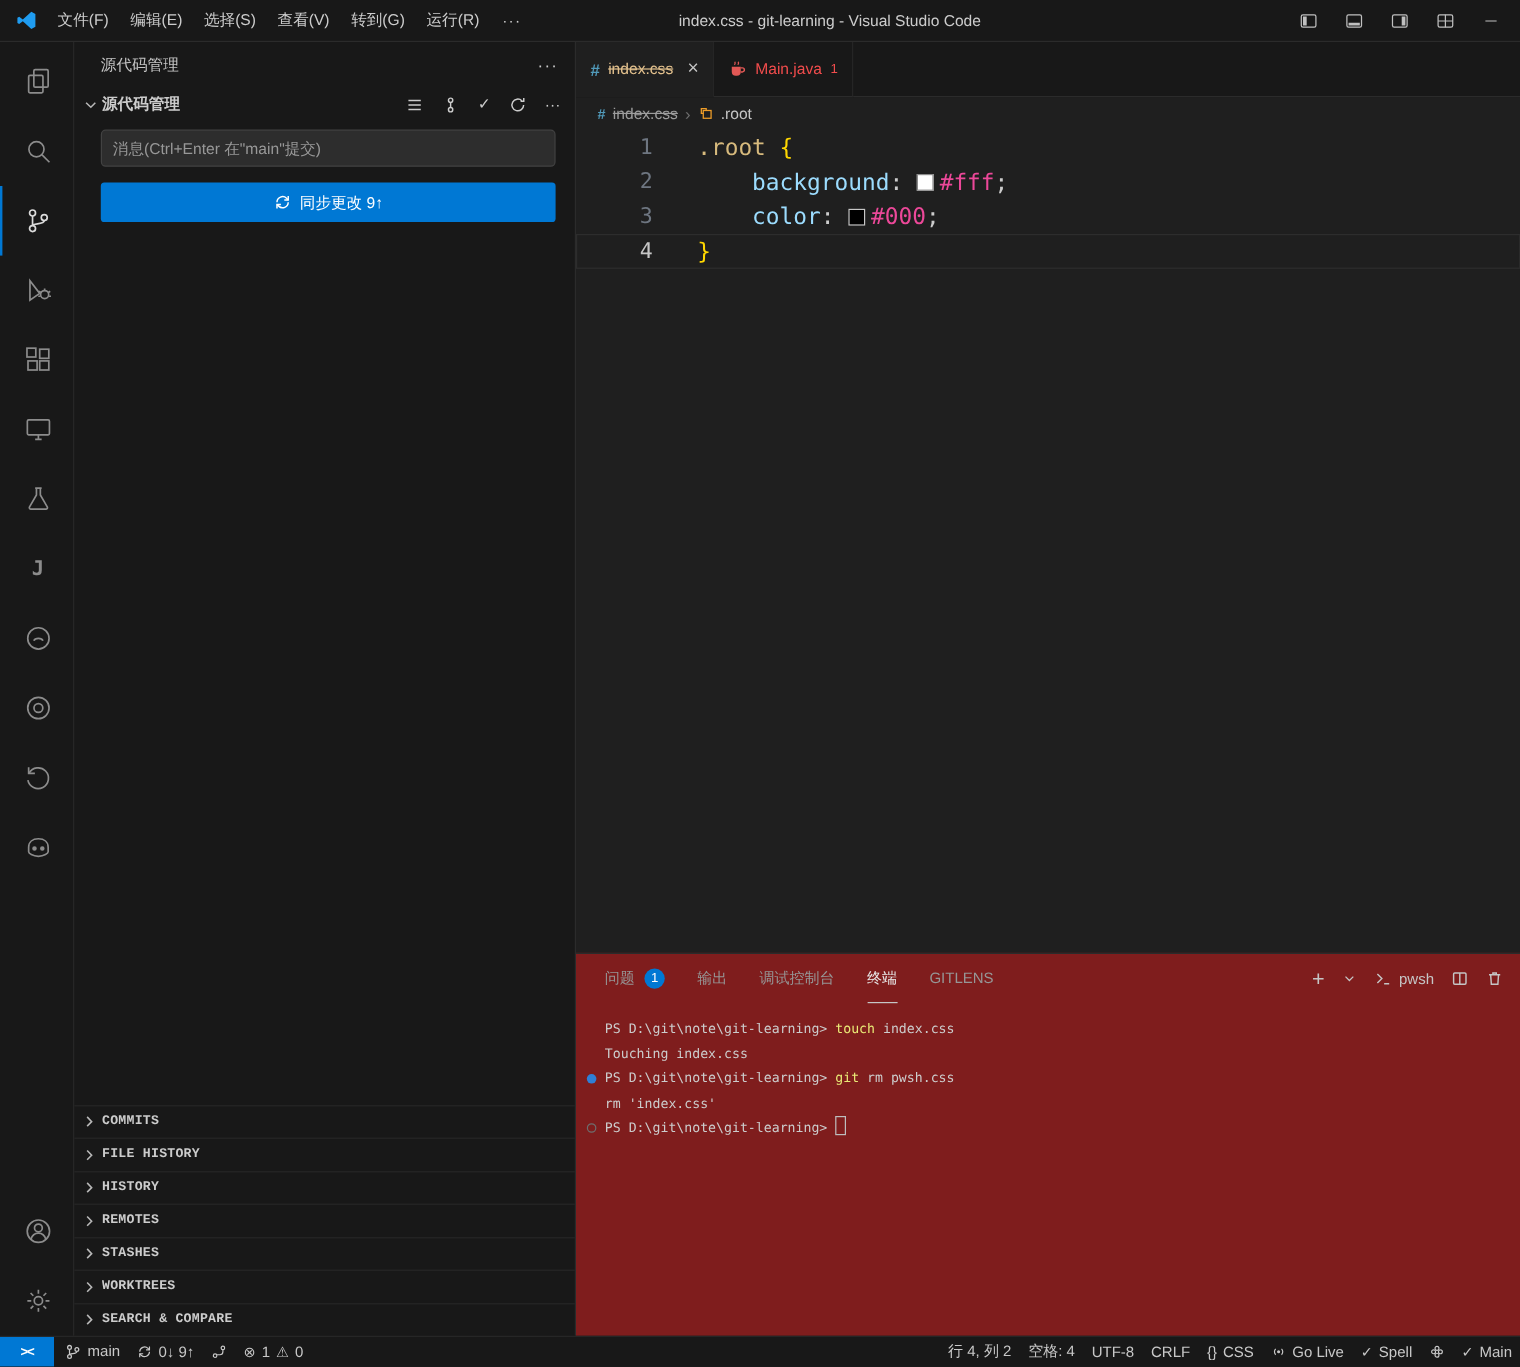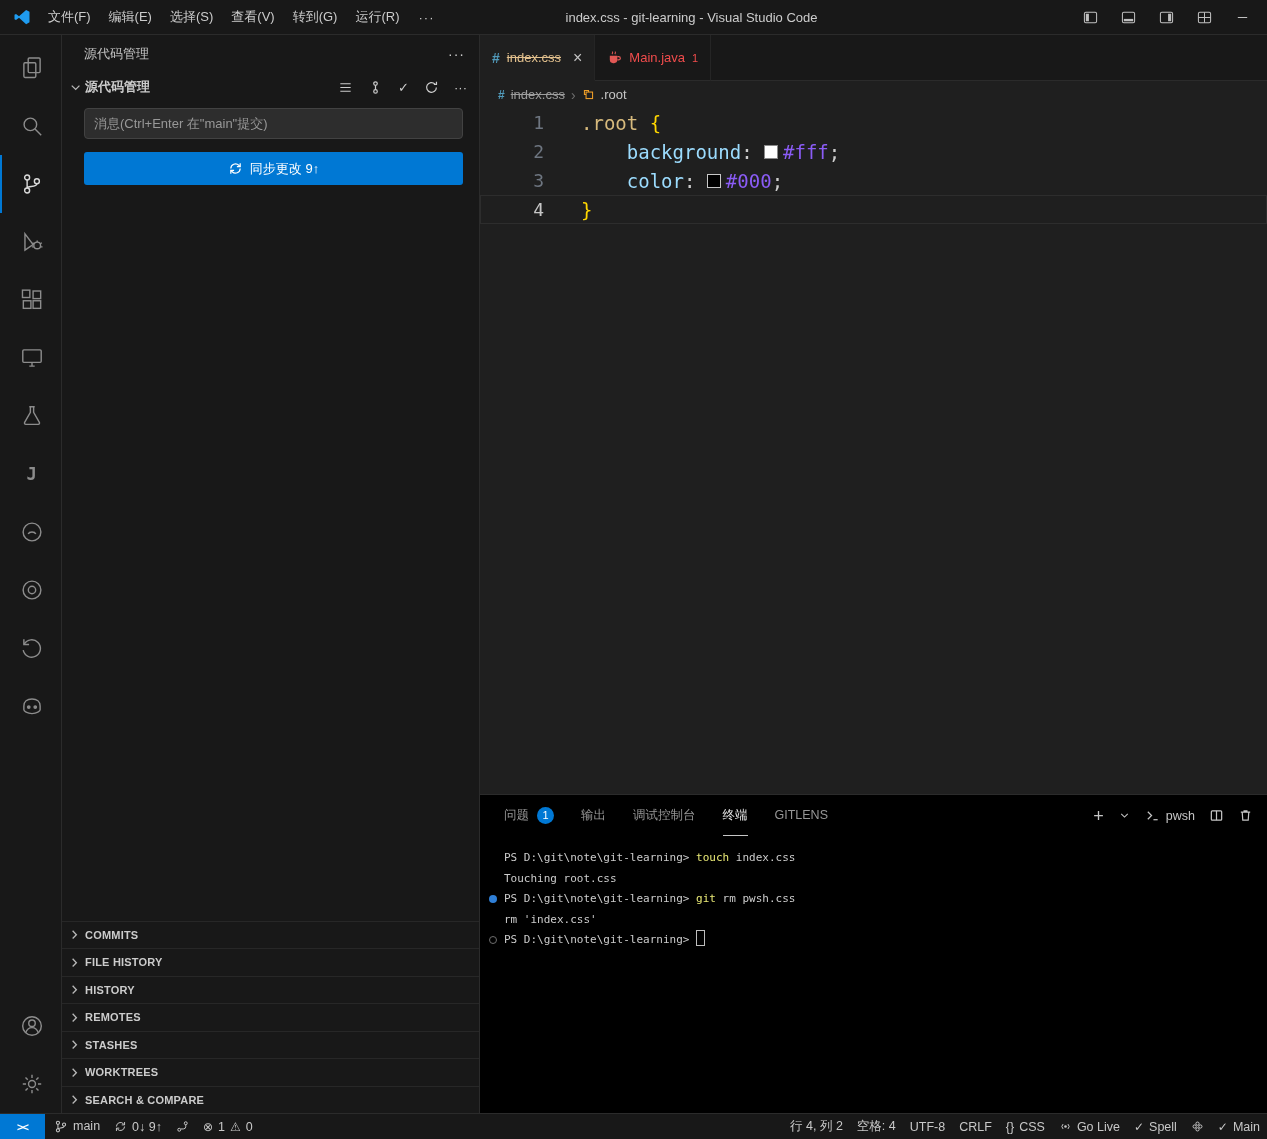--- a/index.html
+++ b/index.html
@@ -46,21 +46,21 @@
   .scm-actions .act { color:#cccccc; font-size:13px; display:flex; align-items:center; }
   .scm-actions svg { stroke:#cccccc; fill:none; stroke-width:1.3; }
   .commit-input { margin:9px 16px 0 22px; height:31px; background:#2d2d2d;
     border:1px solid #424242; border-radius:4px; color:#989898; font-size:13px;
     padding:0 9px; outline:none; font-family:inherit; flex:none; }
   .commit-input::placeholder { color:#989898; }
   .sync-btn { margin:13px 16px 0 22px; height:33px; background:#0078d4; border:none;
     border-radius:3px; color:#ffffff; font-size:13px; display:flex; align-items:center;
     justify-content:center; gap:7px; cursor:pointer; font-family:inherit; flex:none; }
   .sync-btn svg { stroke:#ffffff; fill:none; stroke-width:1.3; }
-  .tree-sections { margin-top:auto; }
+  .tree-sections { margin-top:auto;font-family:Liberation Mono, monospace; }
   .tree-section { height:27.5px; border-top:1px solid #272727; display:flex;
     align-items:center; padding-left:5px; }
   .tree-label { font-size:11px; font-weight:bold; color:#cccccc; margin-left:3px; letter-spacing:.2px; }
 
   
   .editor-col { flex:1; min-width:0; display:flex; flex-direction:column; background:#1f1f1f; }
   .tabbar { height:46px; background:#181818; display:flex; flex:none; }
   .tab { display:flex; align-items:center; gap:7px; padding:0 12px; font-size:13px;
     border-right:1px solid #252525; border-bottom:1px solid #2b2b2b; cursor:default; }
   .tab.active { background:#1f1f1f; border-bottom-color:transparent; }
@@ -78,25 +78,25 @@
   .bc-sep { color:#6f6f6f; font-size:14px; }
   .bc-symbol { color:#c5c5c5; }
 
   .editor { flex:1; font-family:"DejaVu Sans Mono","Liberation Mono",monospace; font-size:19px; }
   .code-line { display:flex; height:29px; align-items:center; white-space:pre; }
   .code-line.cur { outline:1px solid #2d2d2d; outline-offset:-1px; }
   .gutter { width:64px; text-align:right; color:#6e7681; font-size:18px; flex:none; }
   .code-line.cur .gutter { color:#c6c6c6; }
   .code { padding-left:37px; display:flex; align-items:center; }
   .tk-sel { color:#d7ba7d; } .tk-brc { color:#ffd700; } .tk-prop { color:#9cdcfe; }
-  .tk-pln { color:#cccccc; } .tk-val { color:#8b5cf6; }
+  .tk-pln { color:#cccccc; } .tk-val { color:#ec4899; }
   .sw { display:inline-block; width:14px; height:14px; margin-right:5px; border:1px solid #888; flex:none; }
 
   
-  .panel { height:319px; background:#000000; border-top:1px solid #2b2b2b;
+  .panel { height:319px; background:#7f1d1d; border-top:1px solid #2b2b2b;
     display:flex; flex-direction:column; }
   .panel-tabs { height:41px; display:flex; align-items:center; padding:0 14px 0 24px; flex:none; }
   .ptab { height:100%; display:flex; align-items:center; margin-right:27px; font-size:12.5px;
     color:#969696; border-bottom:1px solid transparent; gap:8px; cursor:default; }
   .ptab.active { color:#e7e7e7; border-bottom-color:#c6c6c6; }
   .pbadge { min-width:17px; height:17px; border-radius:9px; background:#0078d4; color:#fff;
     font-size:11px; display:flex; align-items:center; justify-content:center; padding:0 4px; }
   .panel-actions { margin-left:auto; display:flex; align-items:center; gap:14px; color:#c5c5c5; }
   .panel-actions svg { stroke:#c5c5c5; fill:none; stroke-width:1.3; }
   .plus-glyph { font-size:18px; color:#c5c5c5; line-height:1; }
@@ -456,21 +456,21 @@
           <span>
             <svg width="15" height="15" viewBox="0 0 16 16">
                 <path d="M3 4.5h10M6.5 4.5V3h3v1.5M4.5 4.5l.6 8.5h5.8l.6-8.5"></path>
               </svg>
           </span>
         </div>
       </div>
       <div class="terminal">
         <div>
             <div class="t-line"><span class="t-pln">PS D:\git\note\git-learning&gt; </span><span class="t-cmd">touch</span><span class="t-pln"> index.css</span></div>
-            <div class="t-line"><span class="t-pln">Touching root.css</span></div>
+            <div class="t-line"><span class="t-pln">Touching index.css</span></div>
             <div class="t-line"><span class="t-deco success"></span><span class="t-pln">PS D:\git\note\git-learning&gt; </span><span class="t-cmd">git</span><span class="t-pln"> rm pwsh.css</span></div>
             <div class="t-line"><span class="t-pln">rm 'index.css'</span></div>
             <div class="t-line"><span class="t-deco pending"></span><span class="t-pln">PS D:\git\note\git-learning&gt; </span><span class="t-cursor"></span></div>
           </div>
       </div>
     </div>
   </div>
 </div>
 
 <div class="statusbar">

